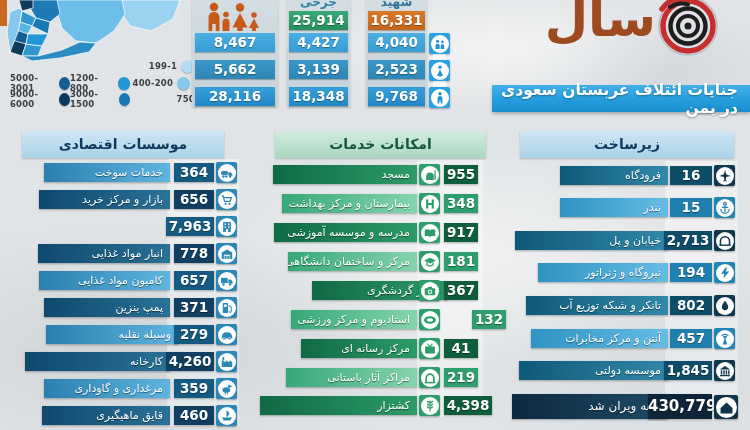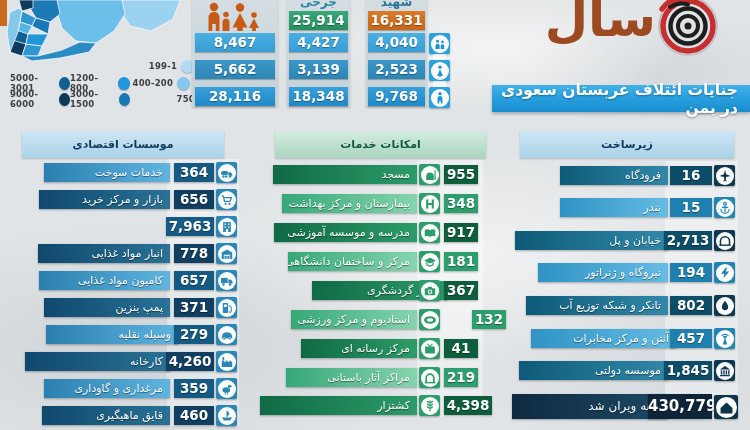--- a/index.html
+++ b/index.html
@@ -14,21 +14,21 @@
   .legend-dot{width:13px;height:13px;border-radius:50%;box-shadow:0 1px 1px rgba(0,0,0,.25);}
   
   .panel{position:absolute;top:0;height:107px;background:linear-gradient(180deg,#d3dde2,#c6d2d8);box-shadow:0 1px 2px rgba(0,0,0,.2);}
   .cas-head{position:absolute;left:0;right:0;top:-5px;height:14px;text-align:center;font-size:12px;font-weight:bold;direction:rtl;}
   .cas-bar{position:absolute;height:19px;line-height:19px;text-align:center;color:#fff;font-weight:bold;font-size:13.5px;text-shadow:0 1px 1px rgba(0,0,0,.35);box-shadow:0 1px 1px rgba(0,0,0,.25);}
   .cas-iconbox{position:absolute;width:21px;height:21px;border-radius:2px;box-shadow:0 1px 2px rgba(0,0,0,.3);}
   .icircle{position:absolute;left:1.5px;top:1.5px;width:18px;height:18px;border-radius:50%;background:#fff;display:flex;align-items:center;justify-content:center;}
   .icircle svg{display:block;}
   
   .banner{position:absolute;display:flex;align-items:center;justify-content:flex-end;color:#fff;font-weight:bold;direction:rtl;text-shadow:0 1px 2px rgba(0,0,0,.35);background:linear-gradient(180deg,#43b1e8 0%,#259ddd 55%,#1a8ecf 100%);box-shadow:0 2px 3px rgba(0,0,0,.25);}
-  .col-header{position:absolute;height:27px;line-height:27px;text-align:center;font-size:11px;font-weight:bold;direction:rtl;box-shadow:0 1px 2px rgba(0,0,0,.2);}
+  .col-header{position:absolute;height:27px;line-height:27px;text-align:center;font-size:14px;font-weight:bold;direction:rtl;box-shadow:0 1px 2px rgba(0,0,0,.2);}
   .col-header.blue{background:linear-gradient(180deg,#cfe6f4,#a9d2e8);color:#0f3a5e;}
   .col-header.green{background:linear-gradient(180deg,#d3ecdf,#a9d6bf);color:#14593b;}
   
   .stat-bar{position:absolute;box-shadow:0 1px 2px rgba(0,0,0,.3);}
   .stat-bar .lbl{position:absolute;inset:0;direction:rtl;text-align:right;padding-right:7px;color:#fff;font-size:11px;line-height:19px;white-space:nowrap;overflow:hidden;text-shadow:0 1px 1px rgba(0,0,0,.45);}
   .numbox{position:absolute;color:#fff;font-weight:bold;font-size:13.5px;text-align:center;text-shadow:0 1px 1px rgba(0,0,0,.4);box-shadow:0 1px 2px rgba(0,0,0,.3);}
   .iconbox{position:absolute;border-radius:2px;box-shadow:0 1px 2px rgba(0,0,0,.35);}
   .lane{position:absolute;background:rgba(255,255,255,.38);}
 </style>
 </head>
@@ -488,21 +488,21 @@
         <div class="lbl" style="line-height: 19px;">تانکر و شبکه توزیع آب</div>
       </div>
       <div class="numbox" style="left: 670px; top: 296px; width: 42px; height: 19px; line-height: 19px; background: rgb(13, 77, 104);">802</div>
       <div class="iconbox" style="left: 714px; top: 295px; width: 21px; height: 21px; background: rgb(14, 56, 80);">
         <div class="icircle" style="left: 1.5px; top: 1.5px; width: 18px; height: 18px; color: rgb(14, 56, 80);">
           <svg width="14" height="14" viewBox="0 0 20 20">
             <path d="M10 2C7.5 6 5.5 8.5 5.5 11.5a4.5 4.5 0 0 0 9 0C14.5 8.5 12.5 6 10 2z" fill="currentColor"></path>
           </svg>
         </div>
       </div>
-      <div class="stat-bar" style="left: 530.802px; top: 329px; width: 137.198px; height: 19px; background: linear-gradient(90deg, rgb(47, 147, 196), rgb(102, 188, 228)); padding-left: 8px;">
+      <div class="stat-bar" style="left: 530.802px; top: 329px; width: 137.198px; height: 19px; background: linear-gradient(90deg, rgb(47, 147, 196), rgb(102, 188, 228));">
         <div class="lbl" style="line-height: 19px;">آنتن و مرکز مخابرات</div>
       </div>
       <div class="numbox" style="left: 670px; top: 329px; width: 42px; height: 19px; line-height: 19px; background: rgb(31, 127, 174);">457</div>
       <div class="iconbox" style="left: 714px; top: 328px; width: 21px; height: 21px; background: rgb(31, 133, 178);">
         <div class="icircle" style="left: 1.5px; top: 1.5px; width: 18px; height: 18px; color: rgb(31, 133, 178);">
           <svg width="14" height="14" viewBox="0 0 20 20">
             <path d="M10 8l-3.2 10h6.4z" fill="currentColor"></path>
             <path d="M5 5.5a7 7 0 0 1 10 0M7 7.5a4.2 4.2 0 0 1 6 0" fill="none" stroke="currentColor" stroke-width="1.5"></path>
             <circle cx="10" cy="8.2" r="1.4" fill="currentColor"></circle>
           </svg>

